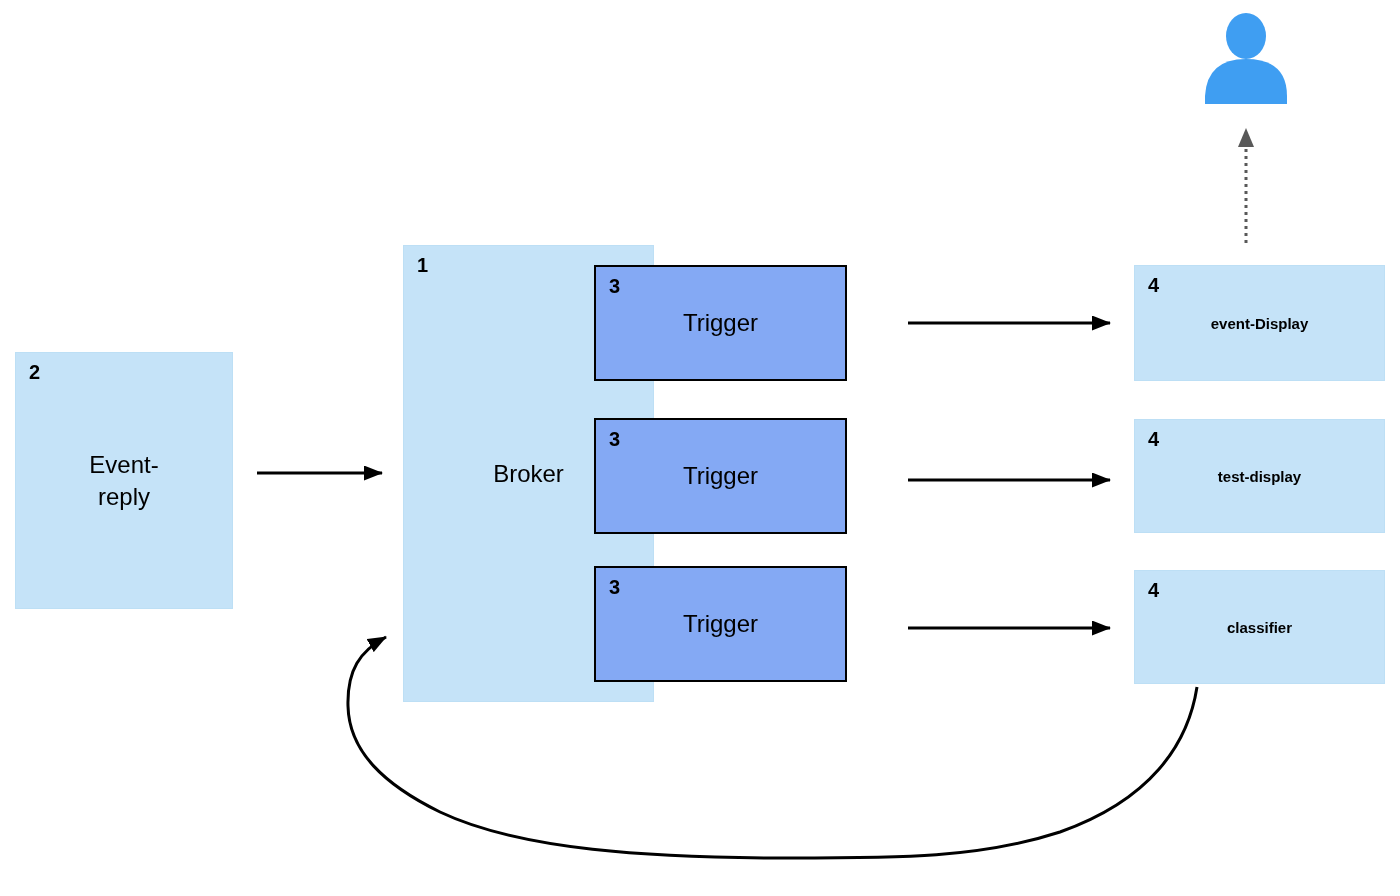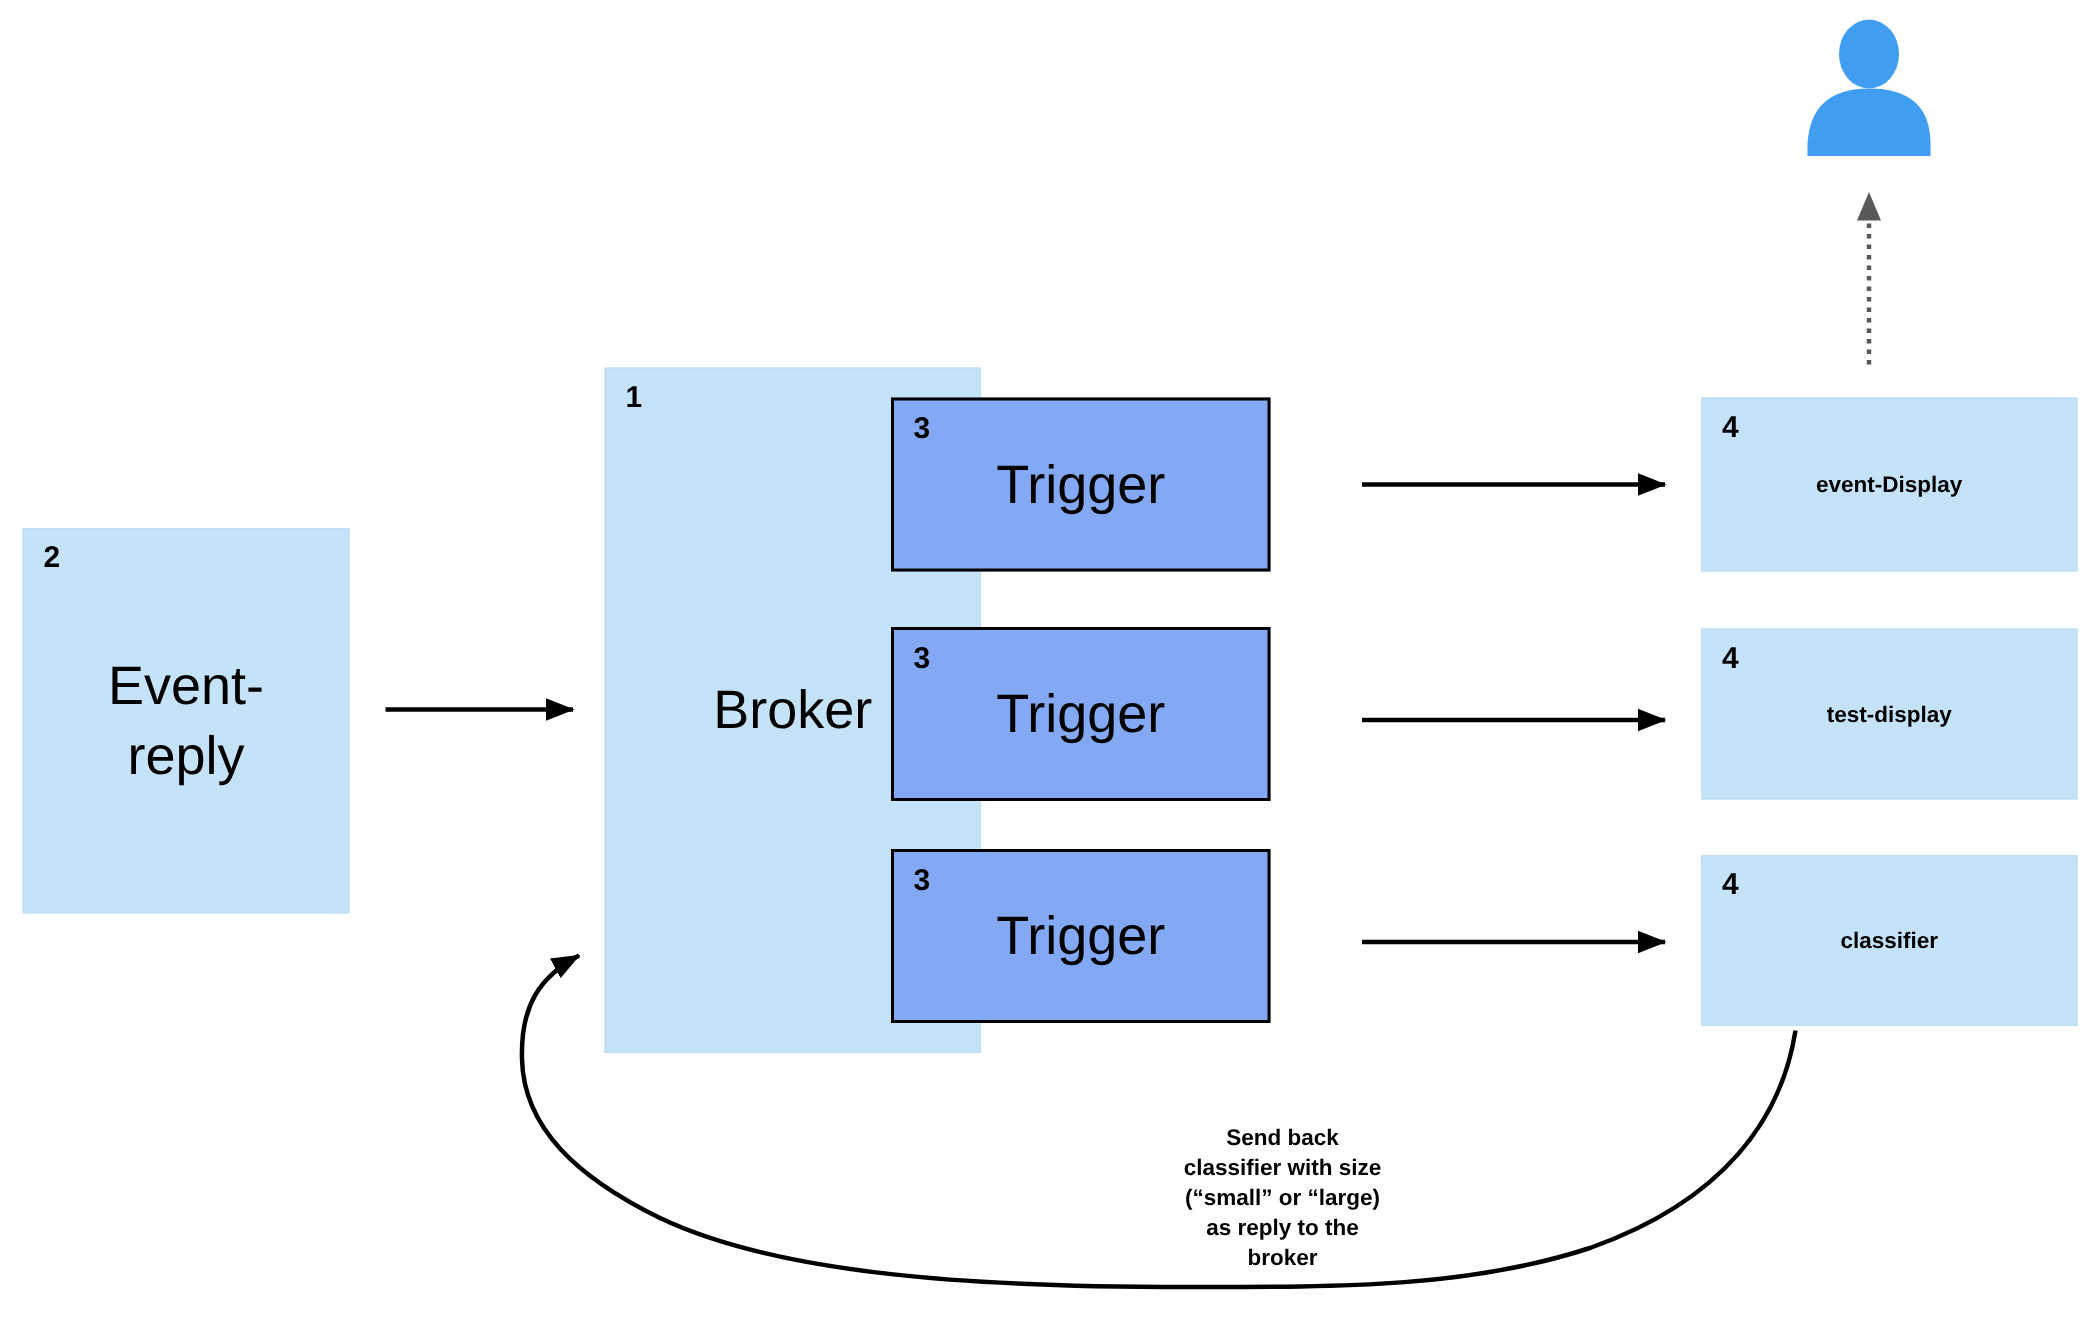--- a/index.html
+++ b/index.html
@@ -34,21 +34,21 @@
   .light-box {
     background: #c5e3f8;
     border: 1px solid #bddff5;
   }
   .trigger-box {
     background: #84a9f4;
     border: 2px solid #000000;
     z-index: 3;
   }
   .label-xl {
-    font-size: 36px;
+    font-size: 24px;
     font-weight: 400;
     text-align: center;
     white-space: pre-line;
     line-height: 1.3;
   }
   .label-sm {
     font-size: 15px;
     font-weight: bold;
     text-align: left;
   }
@@ -117,25 +117,20 @@
   </div>
   <div class="node light-box" id="target-2">
     <span class="num">4</span>
     <div class="label-sm">test-display</div>
   </div>
   <div class="node light-box" id="target-3">
     <span class="num">4</span>
     <div class="label-sm">classifier</div>
   </div>
 
-  <div class="annotation">Send back
-classifier with size
-(“small” or “large)
-as reply to the
-broker</div>
 
   <svg class="overlay" viewBox="0 0 1400 896">
     <defs>
       <marker id="ah-black" markerWidth="19" markerHeight="15" refX="18" refY="7.5" orient="auto" markerUnits="userSpaceOnUse">
         <path d="M0,0 L19,7.5 L0,15 Z" fill="#000000"></path>
       </marker>
     </defs>
 
     <line x1="257" y1="473" x2="382" y2="473" stroke="#000000" stroke-width="3" marker-end="url(#ah-black)"></line>
 

